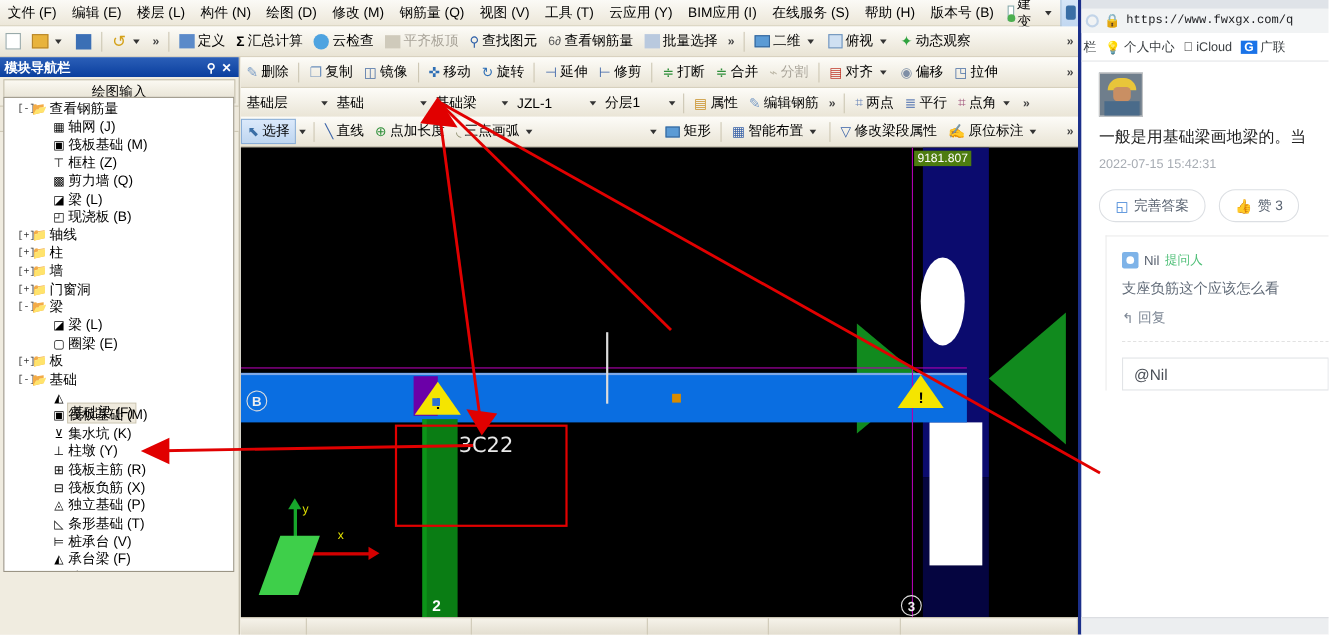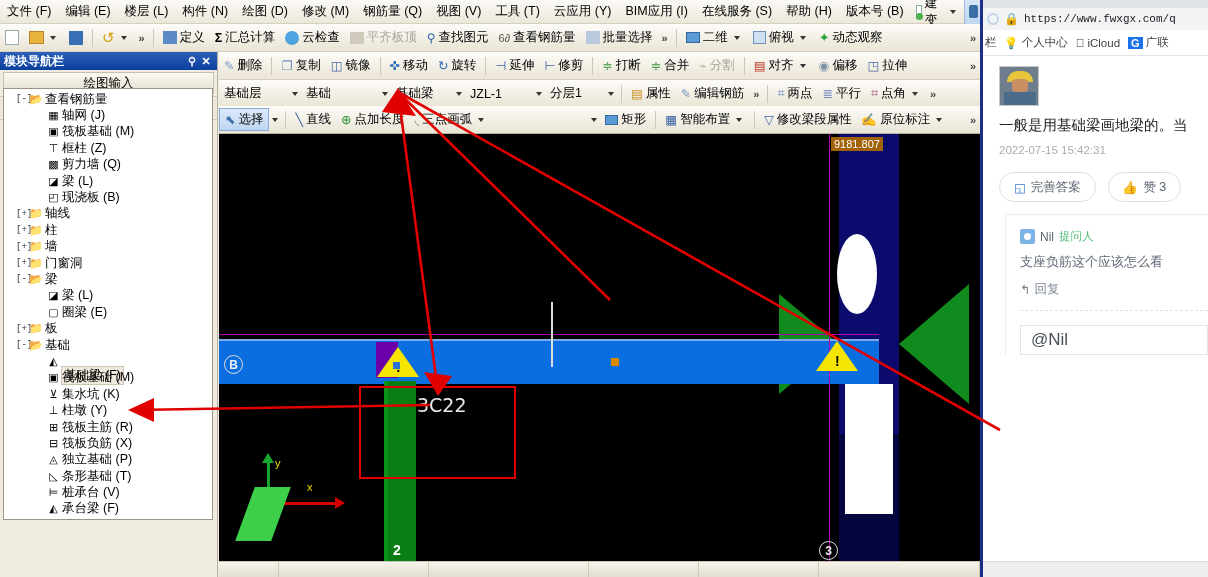--- a/index.html
+++ b/index.html
@@ -136,21 +136,21 @@
      position:relative; }
   .cmt-av::after{ content:""; position:absolute; left:4px; top:4px; width:7px;
      height:7px; background:#fff; border-radius:50%; }
   .cmt-name{ color:#5b6472; font-size:12px; }
   .cmt-tag{ color:#52c07a; font-size:11.5px; }
   .cmt-text{ color:#606a77; font-size:13px; margin-top:9px; white-space:nowrap;}
   .cmt-reply{ color:#7b8593; font-size:12.5px; margin-top:10px;
      display:flex; align-items:center; gap:4px;}
   .dashed{ border-top:1px dashed #e2e2e2; margin:12px 0 0 0; }
   .input-at{ margin:14px 0 0 0; height:30px; border:1px solid #e2e4e7;
-     display:flex; align-items:center; padding:0 10px; color:#4a4f57; font-size:17px;}
+     display:flex; align-items:center; padding:0 10px; color:#4a4f57; font-size:14px;}
   .hint{ color:#c6cacf; font-size:12.5px; margin-top:16px; white-space:nowrap;}
   .br-footer{ position:absolute; left:0; bottom:0; width:225px; height:16px;
      background:#eceef0; border-top:1px solid #dadce0;}
 
   
   #arrows{ position:absolute; left:0; top:0; width:1208px; height:577px;
      pointer-events:none; }
 </style>
 </head>
 <body>
@@ -565,21 +565,21 @@
       <div class="cv lbl-white" style="left:198px;top:262px;font-size:19px;">3C22</div>
 
       <div class="tri-warn" style="left:158px;top:213px;">
           <i>!</i>
         </div>
       <div class="tri-warn" style="left:597px;top:207px;">
           <i>!</i>
         </div>
       <div class="cv" style="left:174px;top:228px;width:7px;height:7px;background:#2b6fd4;"></div>
 
-      <div class="cv" style="left:612px;top:3px;background:#a16207;color:#fff;font-size:11px;padding:1px 3px;">9181.807</div>
+      <div class="cv" style="left:612px;top:3px;background:#4d7c0f;color:#fff;font-size:11px;padding:1px 3px;">9181.807</div>
 
       <div class="axis-circ" style="left:5px;top:221px;">B</div>
       <div class="axis-circ" style="left:600px;top:407px;">3</div>
       <div class="cv" style="left:174px;top:408px;color:#fff;font-size:14px;font-weight:bold;">2</div>
 
       <div class="cv" style="left:28px;top:325px;width:70px;height:70px;">
         <div style="position:absolute;left:20px;top:0;width:2.5px;height:45px;background:#17a62b;"></div>
         <div style="position:absolute;left:15px;top:-6px;width:0;height:0;border-left:6px solid transparent;border-right:6px solid transparent;border-bottom:10px solid #17a62b;"></div>
         <div style="position:absolute;left:28px;top:-2px;color:#e0e000;font-size:11px;">y</div>
         <div style="position:absolute;left:20px;top:43px;width:70px;height:2.5px;background:#d40000;"></div>

